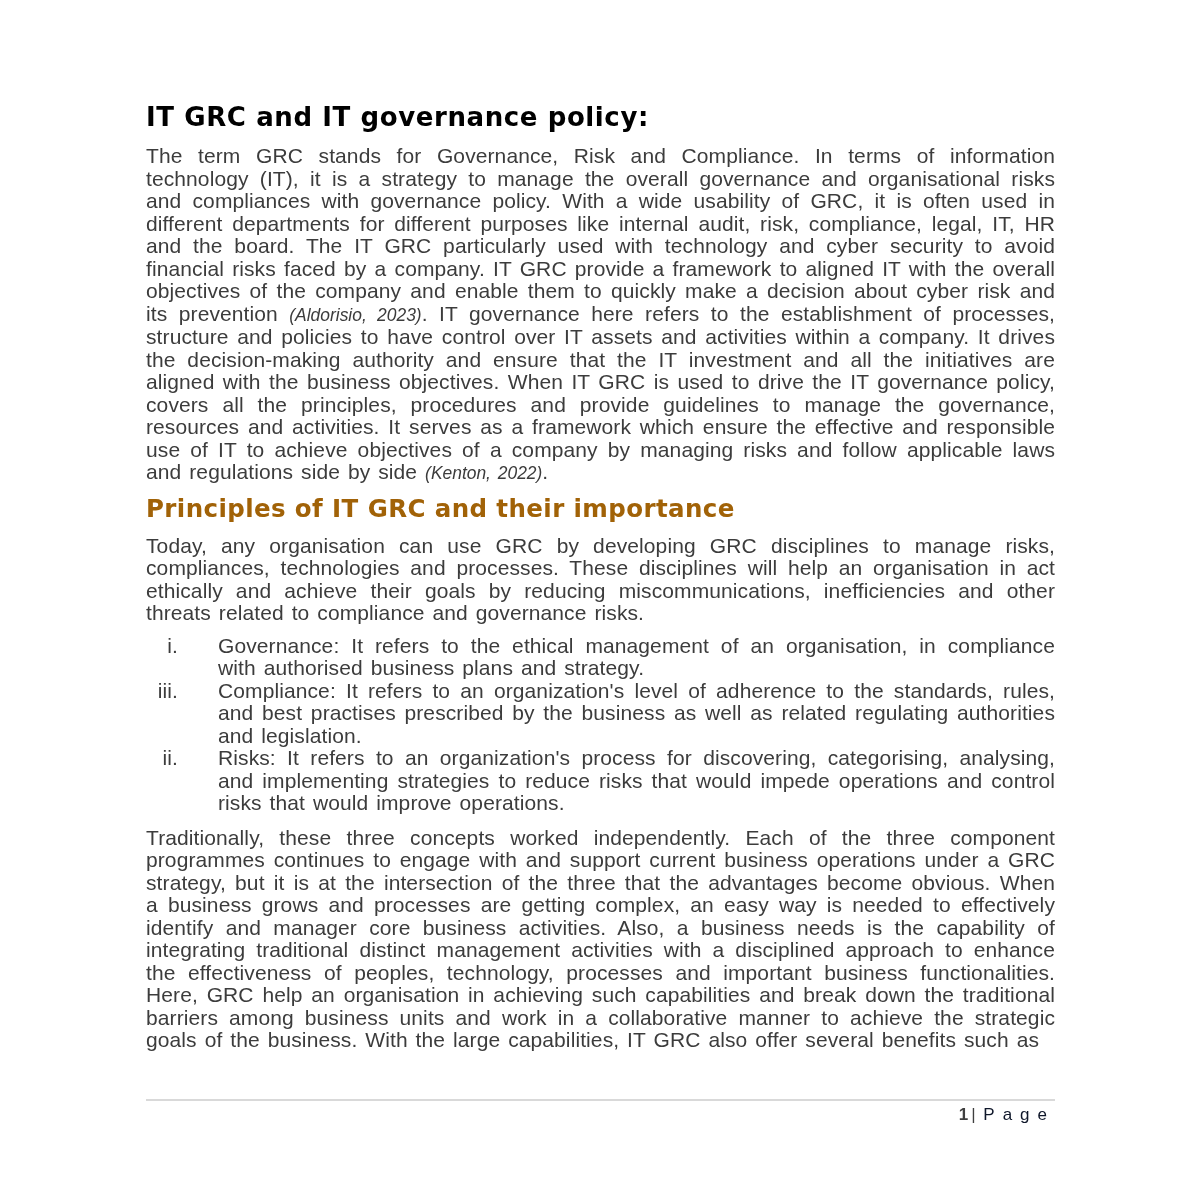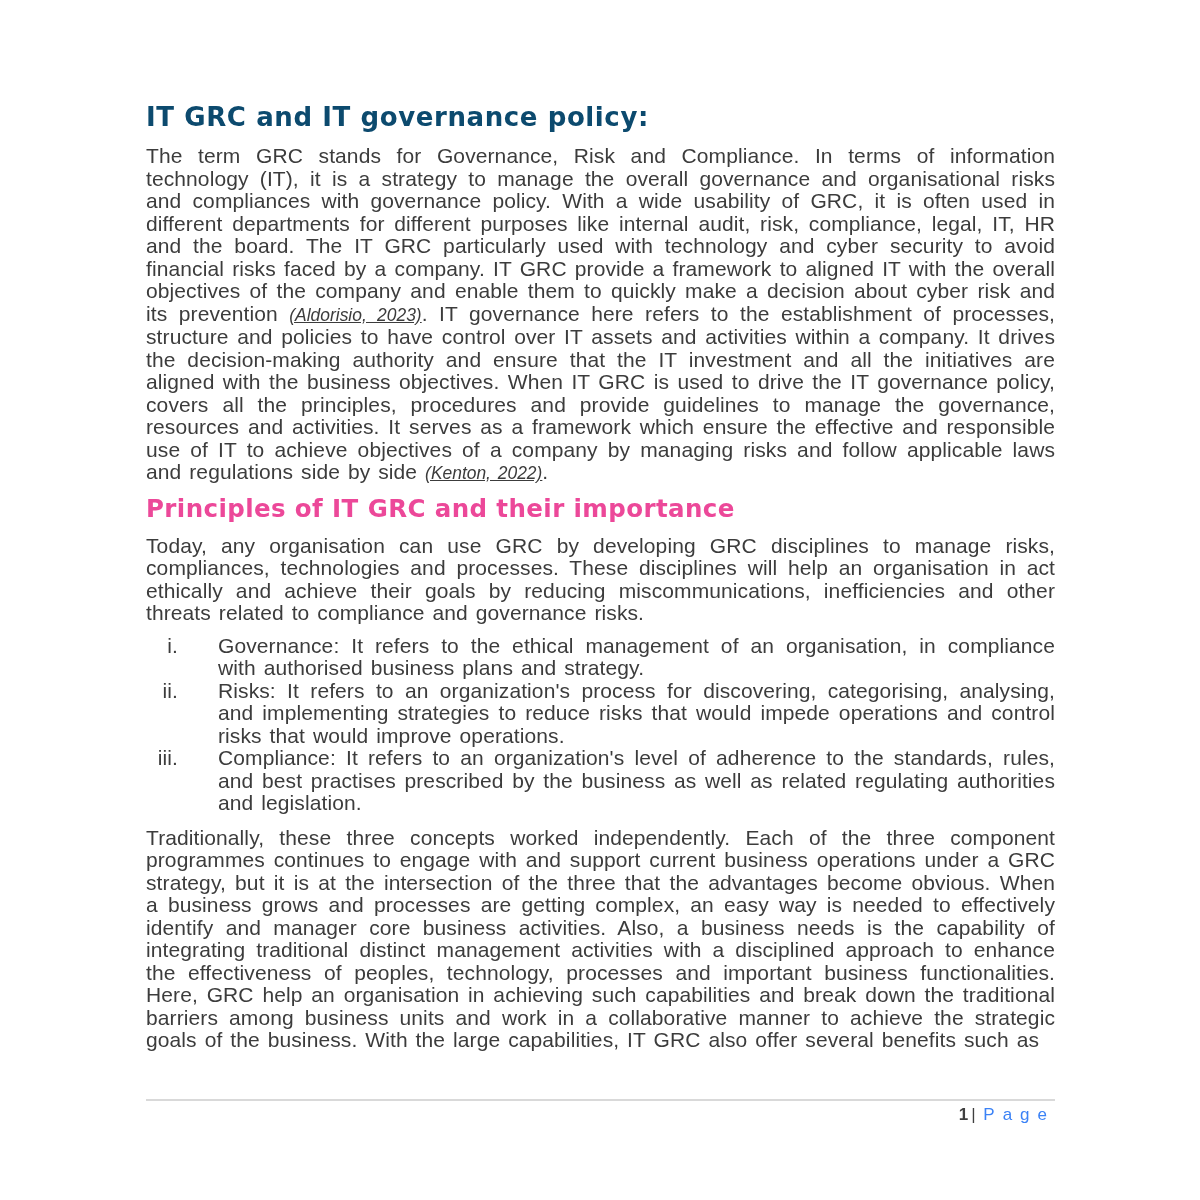--- a/index.html
+++ b/index.html
@@ -23,47 +23,46 @@
     width: 909px;
     font-size: 21px;
     line-height: 22.5px;
     letter-spacing: 0.1px;
     word-spacing: 2px;
     text-align: justify;
   }
   .doc-h1 {
     font-family: "DejaVu Sans", sans-serif;
     font-weight: bold;
-    color: #0c4a6e;
+    color: #000000;
     font-size: 26px;
     line-height: 30px;
     letter-spacing: 0.6px;
     word-spacing: 0;
     margin: 0 0 13px 0;
     text-align: left;
   }
   .doc-h2 {
     font-family: "DejaVu Sans", sans-serif;
     font-weight: bold;
-    color: #ec4899;
+    color: #a16207;
     font-size: 24.5px;
     line-height: 28px;
     letter-spacing: 0.4px;
     word-spacing: 0;
     margin: 2px 0 12px 0;
     text-align: left;
   }
   .para {
     margin: 0 0 10px 0;
   }
   .cite {
     font-style: italic;
     font-size: 0.83em;
     letter-spacing: 0;
-    text-decoration: underline;
   }
   .roman-list {
     list-style: none;
     margin: 1px 0 12px 0;
     padding: 0;
   }
   .roman-list li {
     display: flex;
     margin: 0;
   }
@@ -91,21 +90,21 @@
   .pg-num {
     color: #3f3f3f;
     font-weight: bold;
     letter-spacing: 3px;
   }
   .pg-sep {
     color: #3f3f3f;
     letter-spacing: 3px;
   }
   .pg-label {
-    color: #3b82f6;
+    color: #0f172a;
     letter-spacing: 8px;
   }
 </style>
 </head>
 <body>
 
 <div class="page">
   <div class="content">
 
     <h1 class="doc-h1">IT GRC and IT governance policy:</h1>
@@ -116,26 +115,26 @@
 
     <p class="para">Today, any organisation can use GRC by developing GRC disciplines to manage risks, compliances, technologies and processes. These disciplines will help an organisation in act ethically and achieve their goals by reducing miscommunications, inefficiencies and other threats related to compliance and governance risks.</p>
 
 
     <ol class="roman-list">
       <li>
         <span class="li-num">i.</span>
         <div class="li-text">Governance: It refers to the ethical management of an organisation, in compliance with authorised business plans and strategy.</div>
       </li>
       <li>
+        <span class="li-num">iii.</span>
+        <div class="li-text">Compliance: It refers to an organization's level of adherence to the standards, rules, and best practises prescribed by the business as well as related regulating authorities and legislation.</div>
+      </li>
+      <li>
         <span class="li-num">ii.</span>
         <div class="li-text">Risks: It refers to an organization's process for discovering, categorising, analysing, and implementing strategies to reduce risks that would impede operations and control risks that would improve operations.</div>
-      </li>
-      <li>
-        <span class="li-num">iii.</span>
-        <div class="li-text">Compliance: It refers to an organization's level of adherence to the standards, rules, and best practises prescribed by the business as well as related regulating authorities and legislation.</div>
       </li>
     </ol>
 
     <p class="para">Traditionally, these three concepts worked independently. Each of the three component programmes continues to engage with and support current business operations under a GRC strategy, but it is at the intersection of the three that the advantages become obvious. When a business grows and processes are getting complex, an easy way is needed to effectively identify and manager core business activities. Also, a business needs is the capability of integrating traditional distinct management activities with a disciplined approach to enhance the effectiveness of peoples, technology, processes and important business functionalities. Here, GRC help an organisation in achieving such capabilities and break down the traditional barriers among business units and work in a collaborative manner to achieve the strategic goals of the business. With the large capabilities, IT GRC also offer several benefits such as</p>
 
   </div>
 
   <div class="footer">
     <span class="pg-num">1</span><span class="pg-sep">|</span> <span class="pg-label">Page</span>
   </div>

